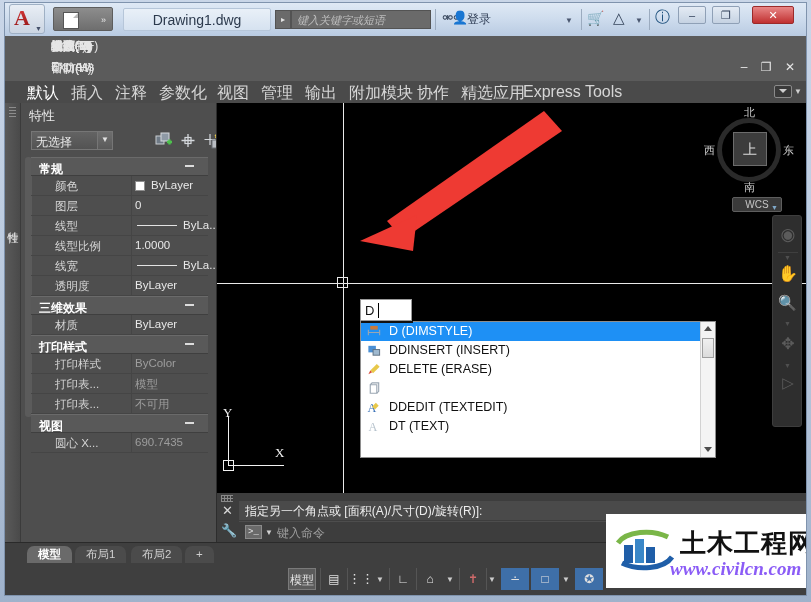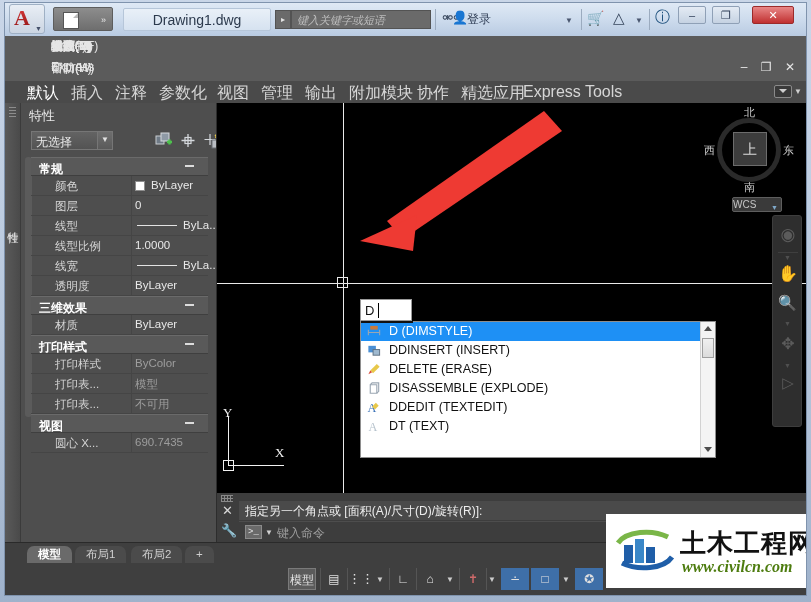--- a/index.html
+++ b/index.html
@@ -89,21 +89,21 @@
   
   .viewcube{position:absolute;right:14px;top:4px;width:86px;height:86px;}
   .vc-ring{position:absolute;left:11px;top:11px;width:64px;height:64px;border-radius:50%;
     border:5px solid #2a2a2a;box-sizing:border-box;}
   .vc-face{position:absolute;left:27px;top:25px;width:34px;height:34px;
     background:#3c3c3c;border:1px solid #6c6c6c;box-sizing:border-box;
     color:#d9d9d9;font-size:14px;text-align:center;line-height:32px;}
   .vc-dir{position:absolute;color:#cfcfcf;font-size:11px;}
   .wcs{position:absolute;right:24px;top:94px;width:50px;height:15px;background:#3a3a3a;
     border:1px solid #5e5e5e;box-sizing:border-box;color:#c5c5c5;font-size:10px;
-    line-height:13px;border-radius:2px;}
+    text-align:center;line-height:13px;border-radius:2px;}
   .wcs .wc{position:absolute;right:3px;top:3px;font-size:7px;color:#7fa8c9;}
 
   
   .navbar{position:absolute;right:4px;top:112px;width:30px;height:212px;
     background:#2e2e2e;border:1px solid #3d3d3d;box-sizing:border-box;border-radius:3px;}
   .navitem{position:absolute;left:3px;width:24px;color:#5b5b5b;font-size:15px;
     text-align:center;}
   .navsep{position:absolute;left:5px;width:20px;height:1px;background:#3f3f3f;}
   .navcar{position:absolute;left:11px;font-size:7px;color:#4f4f4f;}
 
@@ -200,21 +200,21 @@
   .sbtn.box{border-left:1px solid #555;border-right:1px solid #555;}
   .sbtn.on{background:#3e6fa8;}
   .sbtn.hl{background:#5b5b5b;border:1px solid #7a7a7a;box-sizing:border-box;}
   .scar{position:absolute;top:9px;font-size:8px;color:#ccc;}
 
   
   .wm{position:absolute;left:601px;top:511px;width:210px;height:74px;background:#fff;z-index:60;}
   .wm-ring{position:absolute;left:8px;top:13px;width:62px;height:46px;}
   .wm-cn{position:absolute;left:74px;top:12px;color:#111;font-size:26px;font-weight:bold;
     font-family:"DejaVu Sans",sans-serif;letter-spacing:1px;}
-  .wm-url{position:absolute;left:76px;top:44px;color:#4d7c0f;font-size:16px;font-style:italic;
+  .wm-url{position:absolute;left:64px;top:44px;color:#8b5cf6;font-size:19px;font-style:italic;
     font-weight:bold;font-family:"Liberation Serif",serif;}
 </style>
 </head>
 <body>
 
 <div id="app">
 <div class="frame">
 
   <div class="titlebar">
     <div class="appbtn">
@@ -355,21 +355,20 @@
         <path d="M11 2l3 3-7 7-3-3z" fill="#e8c84a"></path>
         <path d="M4 9l-2 4 4-2z" fill="#d94b3a"></path>
       </svg>
       <span>DELETE (ERASE)</span>
     </div>
     <div class="acrow">
       <svg class="acicon" viewBox="0 0 16 16">
         <path d="M4 4h7v9H4z" fill="none" stroke="#9aa6b2" stroke-width="1.2"></path>
         <path d="M4 4l2-2h7v9l-2 2" fill="none" stroke="#9aa6b2" stroke-width="1.2"></path>
       </svg>
-      <span>DISASSEMBLE (EXPLODE)</span>
     </div>
     <div class="acrow">
       <svg class="acicon" viewBox="0 0 16 16">
         <text x="1" y="13" font-size="13" font-family="Liberation Serif, serif" fill="#3b72b8">A</text>
         <path d="M10 3l3 3-4 4-3-3z" fill="#e8c84a"></path>
       </svg>
       <span>DDEDIT (TEXTEDIT)</span>
     </div>
     <div class="acrow">
       <svg class="acicon" viewBox="0 0 16 16">

